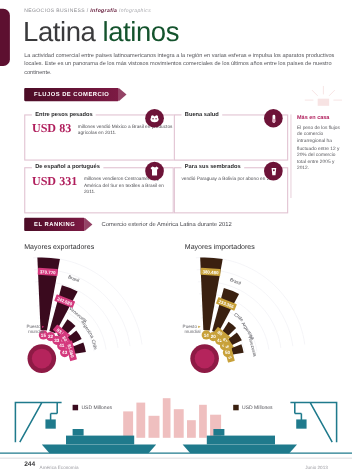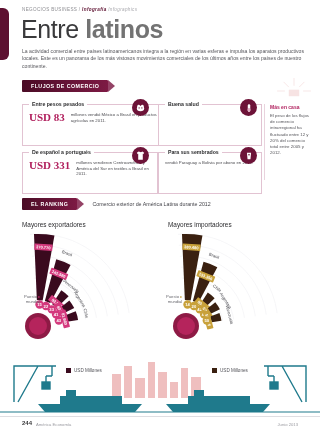--- a/index.html
+++ b/index.html
@@ -23,21 +23,21 @@
     font-size:4.6px; letter-spacing:.35px; color:#8d8d92;
   }
   .kicker b{ color:#5d1030; font-style:italic; font-weight:700; }
   .kicker i{ color:#a9a9ae; font-style:italic; }
 
   .title{
     position:absolute; left:21px; top:15px;
     font-size:25px; line-height:28px; color:#3a3a3c; font-weight:300;
     letter-spacing:-.4px;
   }
-  .title b{ font-weight:700; color:#737373;text-align:right; }
+  .title b{ font-weight:400; color:#14532d;text-align:right; }
 
   .standfirst{
     position:absolute; left:22px; top:48px; width:282px;
     font-size:5.1px; line-height:7.4px; color:#55555a;
   }
 
   
   .banner{
     position:absolute; height:12px; display:flex; align-items:center;
   }
@@ -143,21 +143,21 @@
 </head>
 <body>
 
 <div class="edge-tab"></div>
 
 <div class="kicker">
   <span>NEGOCIOS BUSINESS / </span><b>Infografía</b><i> Infographics</i>
 </div>
 
 <h1 class="title">
-  <span>Entre </span><b>latinos</b>
+  <span>Latina </span><b>latinos</b>
 </h1>
 
 <p class="standfirst">La actividad comercial entre países latinoamericanos integra a la región en varias esferas e impulsa los aparatos productivos locales. Este es un panorama de los más vistosos movimientos comerciales de los últimos años entre los países de nuestro continente.</p>
 
 <div class="banner" id="banner-flujos">
   <div class="chip">FLUJOS DE COMERCIO</div>
   <div class="arrow"></div>
 </div>
 
 <div class="card" id="card-pesos">

